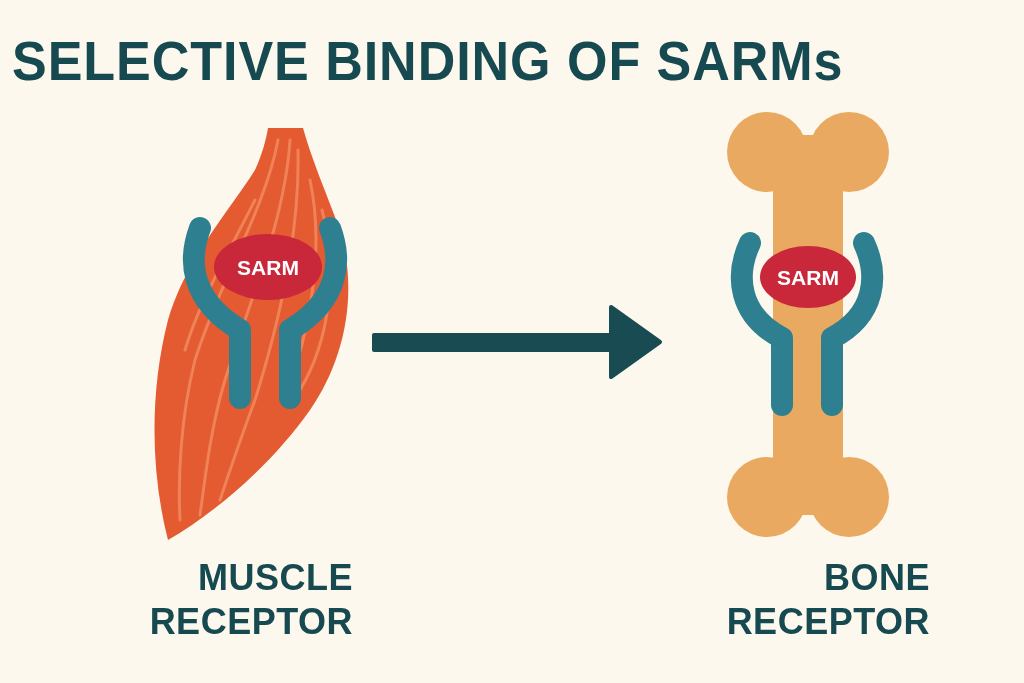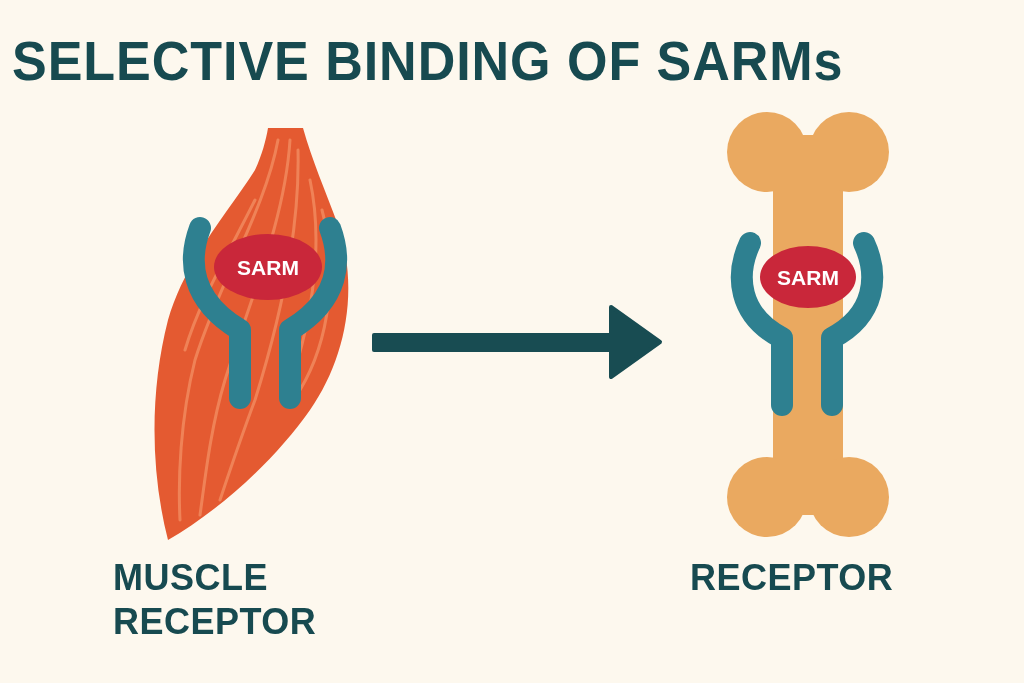--- a/index.html
+++ b/index.html
@@ -10,21 +10,21 @@
     position: relative;
   }
   .title {
     position: absolute; left: 12px; top: 28px;
     font-size: 56px; font-weight: 700; color: #174a50;
     letter-spacing: 1px; white-space: nowrap;
     transform: scaleX(0.93); transform-origin: left top;
   }
   .art { position: absolute; left: 0; top: 0; }
   .label {
-    position: absolute; text-align: left;
+    position: absolute; text-align: right;
     font-size: 36px; font-weight: 700; color: #174a50;
     line-height: 44px; letter-spacing: 0.5px;
   }
   .label span { display: block; }
   .label.muscle { left: 113px; top: 556px; width: 240px; }
   .label.bone { left: 690px; top: 556px; width: 240px; }
   .sarm-text {
     font-family: "Liberation Sans", sans-serif; font-weight: 700;
     font-size: 21px; fill: #ffffff;
   }
@@ -80,14 +80,15 @@
     <ellipse cx="808" cy="277" rx="48" ry="31" fill="#c9273a"></ellipse>
     <text class="sarm-text" x="808" y="285" text-anchor="middle">SARM</text>
   </g>
 </svg>
 
 <div class="label muscle">
   <span>MUSCLE</span>
   <span>RECEPTOR</span>
 </div>
 <div class="label bone">
+  <span>BONE</span>
   <span>RECEPTOR</span>
 </div>
 
 </body></html>

